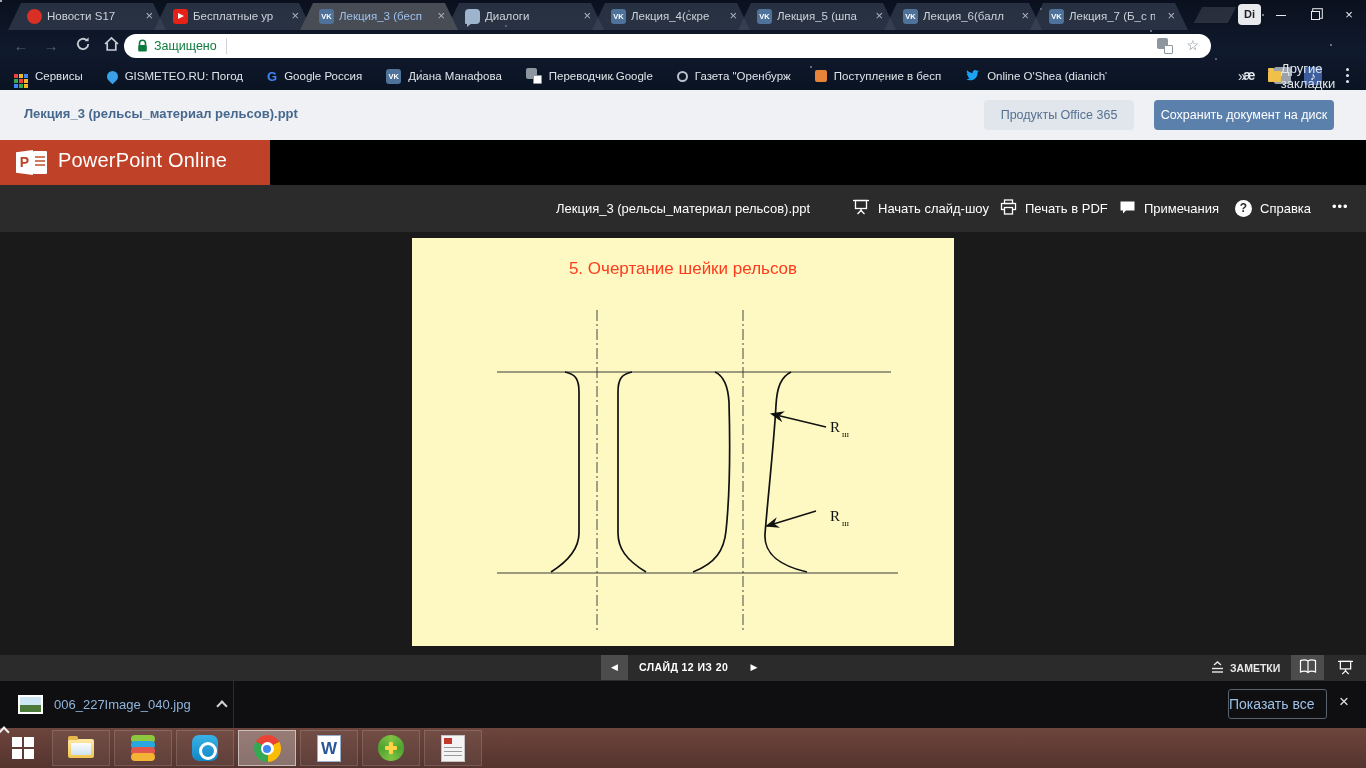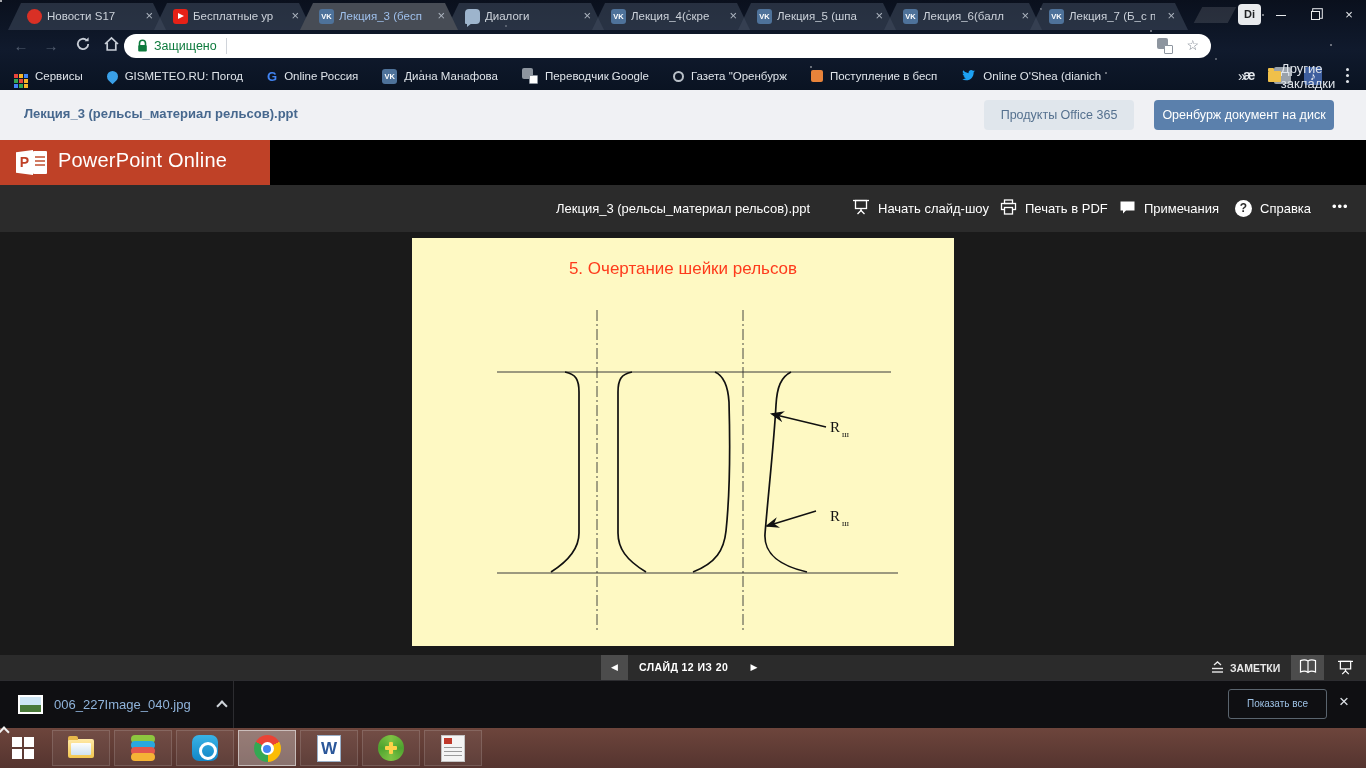--- a/index.html
+++ b/index.html
@@ -113,21 +113,21 @@
   .disp-btn{position:absolute;left:1330px;top:0;width:30px;height:25px;text-align:center;padding-top:5px;}
 
   
   #dl-shelf{position:absolute;left:0;top:680px;width:1366px;height:48px;background:#0f0f12;border-top:1px solid #2c2c30;}
   .dl-chip{position:absolute;left:12px;top:8px;height:31px;display:flex;align-items:center;gap:11px;padding:0 6px;}
   .dl-thumb{width:25px;height:19px;border:2px solid #fff;background:linear-gradient(180deg,#cfe6f5 0 55%,#4b7a3a 55% 100%);}
   .dl-name{font-size:13px;color:#8fb3da;}
   .dl-caret{width:8px;height:8px;border-left:2px solid #cfd4da;border-top:2px solid #cfd4da;transform:rotate(45deg);margin:3px 0 0 16px;}
   .dl-sep{position:absolute;left:233px;top:0;width:1px;height:47px;background:#2c2c30;}
   .show-all{position:absolute;left:1228px;top:8px;width:99px;height:30px;border:1px solid #5a646e;border-radius:3px;
-    color:#9dc1e4;font-size:10px;text-align:center;line-height:28px;}
+    color:#9dc1e4;font-size:14px;line-height:28px;}
   .dl-close{position:absolute;left:1339px;top:11px;font-size:17px;color:#dfe3e8;}
 
   
   #taskbar{position:absolute;left:0;top:728px;width:1366px;height:40px;background:linear-gradient(180deg,#6d453c,#55342f);}
   .start{position:absolute;left:12px;top:9px;width:22px;height:22px;}
   .start i{position:absolute;width:10px;height:10px;background:#fff;}
   .start i:nth-child(1){left:0;top:0}.start i:nth-child(2){left:12px;top:0}.start i:nth-child(3){left:0;top:12px}.start i:nth-child(4){left:12px;top:12px}
   .cell{position:absolute;top:2px;width:58px;height:36px;border:1px solid rgba(255,255,255,.14);background:rgba(255,255,255,.05);}
   .cell.active{background:rgba(255,255,255,.30);border-color:rgba(255,255,255,.5);}
   .ic-folder{width:26px;height:19px;margin:8px auto;background:linear-gradient(180deg,#ffe9a6,#f2c64f);border-radius:2px;position:relative;}
@@ -245,21 +245,21 @@
     <div class="bm">
       <span class="bm-grid"></span>
       <span>Сервисы</span>
     </div>
     <div class="bm">
       <span class="bm-drop"></span>
       <span>GISMETEO.RU: Погод</span>
     </div>
     <div class="bm">
       <span class="bm-g">G</span>
-      <span>Online Россия</span>
+      <span>Google Россия</span>
     </div>
     <div class="bm">
       <span class="bm-vk">VK</span>
       <span>Диана Манафова</span>
     </div>
     <div class="bm">
       <span class="translate-icon" style="position:relative;right:auto;top:auto;width:16px;height:16px;display:inline-block">
           <i class="tr-back"></i>
           <i class="tr-front"></i>
         </span>
@@ -285,21 +285,21 @@
   <div class="bm-overflow">»</div>
   <div class="bm-other">
     <span class="bm-folder"></span>
     <span>Другие закладки</span>
   </div>
 </div>
 
 <div id="vk-header">
   <div class="vk-doc-title">Лекция_3 (рельсы_материал рельсов).ppt</div>
   <div class="btn-office">Продукты Office 365</div>
-  <div class="btn-save">Оренбурж документ на диск</div>
+  <div class="btn-save">Сохранить документ на диск</div>
 </div>
 
 <div id="ppt-brand">
   <div class="brand-red">
     <div class="ppt-logo">
       <div class="ppt-badge">P</div>
       <div class="ppt-sheet">
           <i></i>
         </div>
     </div>

